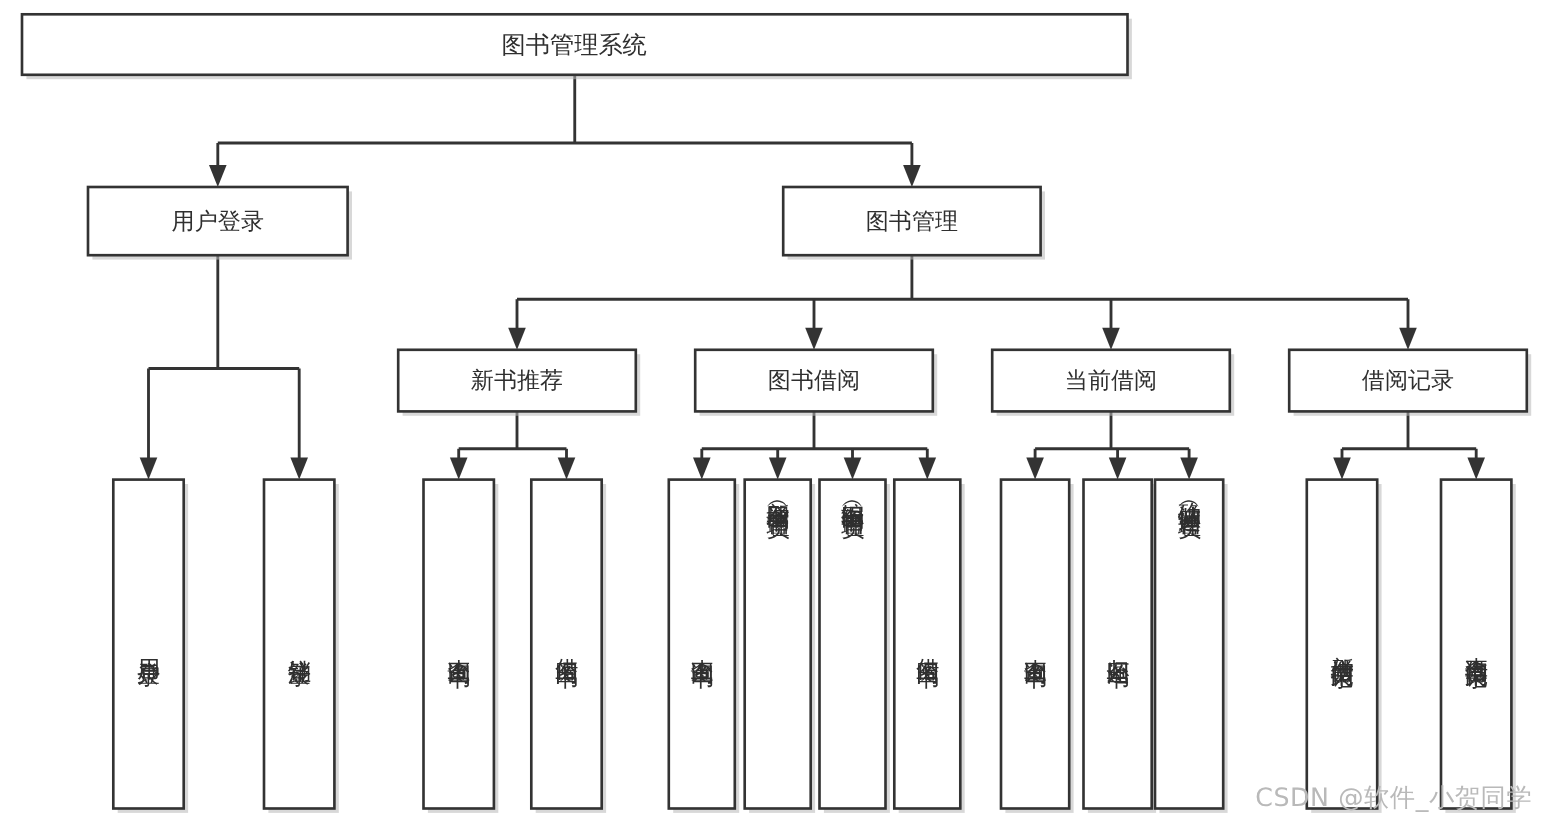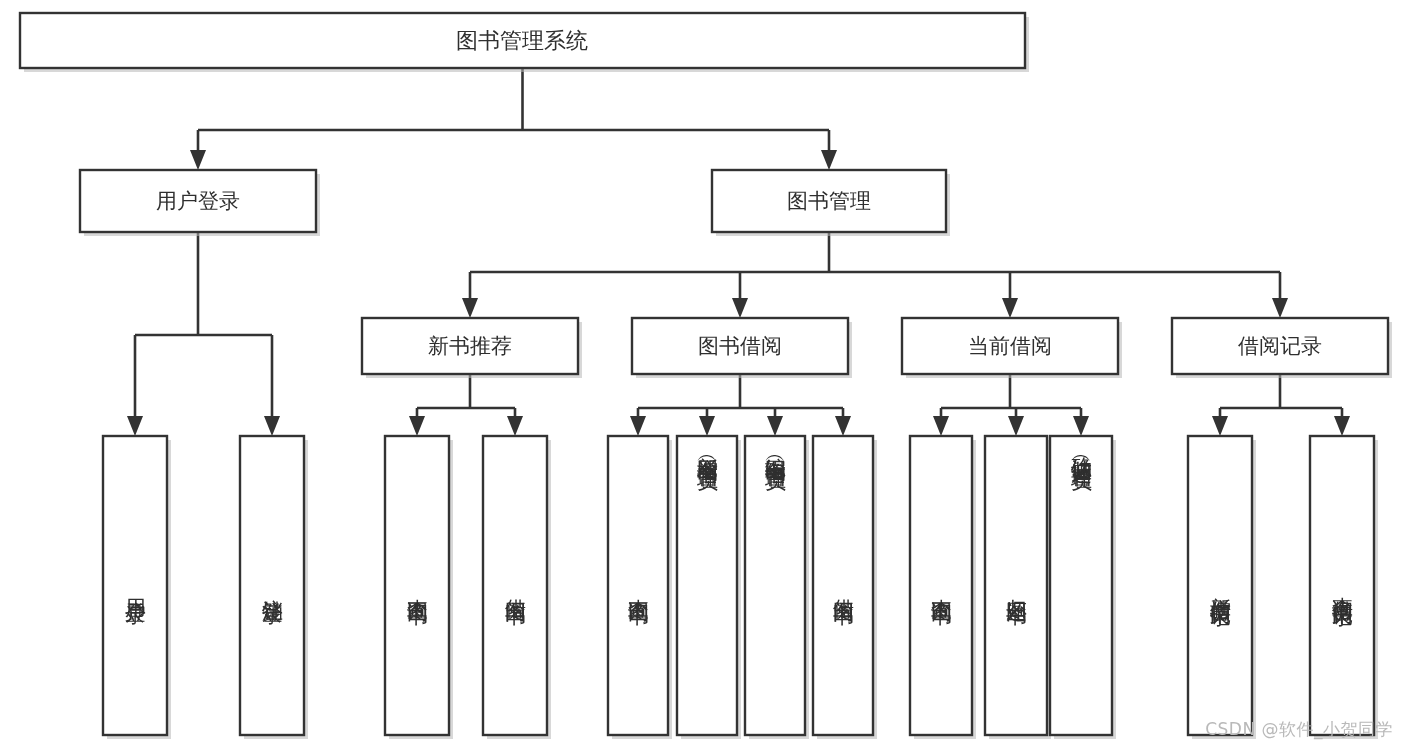--- a/index.html
+++ b/index.html
@@ -70,21 +70,21 @@
     color: #2f2f2f;
     letter-spacing: 2px;
     white-space: nowrap;
     text-align: center;
   }
   .watermark {
     position: absolute;
     right: 12px;
     bottom: 6px;
     font-family: "DejaVu Sans", "Liberation Sans", sans-serif;
-    font-size: 17px;
+    font-size: 23px;
     color: #b9b9b9;
     white-space: nowrap;
     letter-spacing: 0.5px;
   }
 </style>
 </head>
 <body>
 
 <div id="diagram-root">
 

